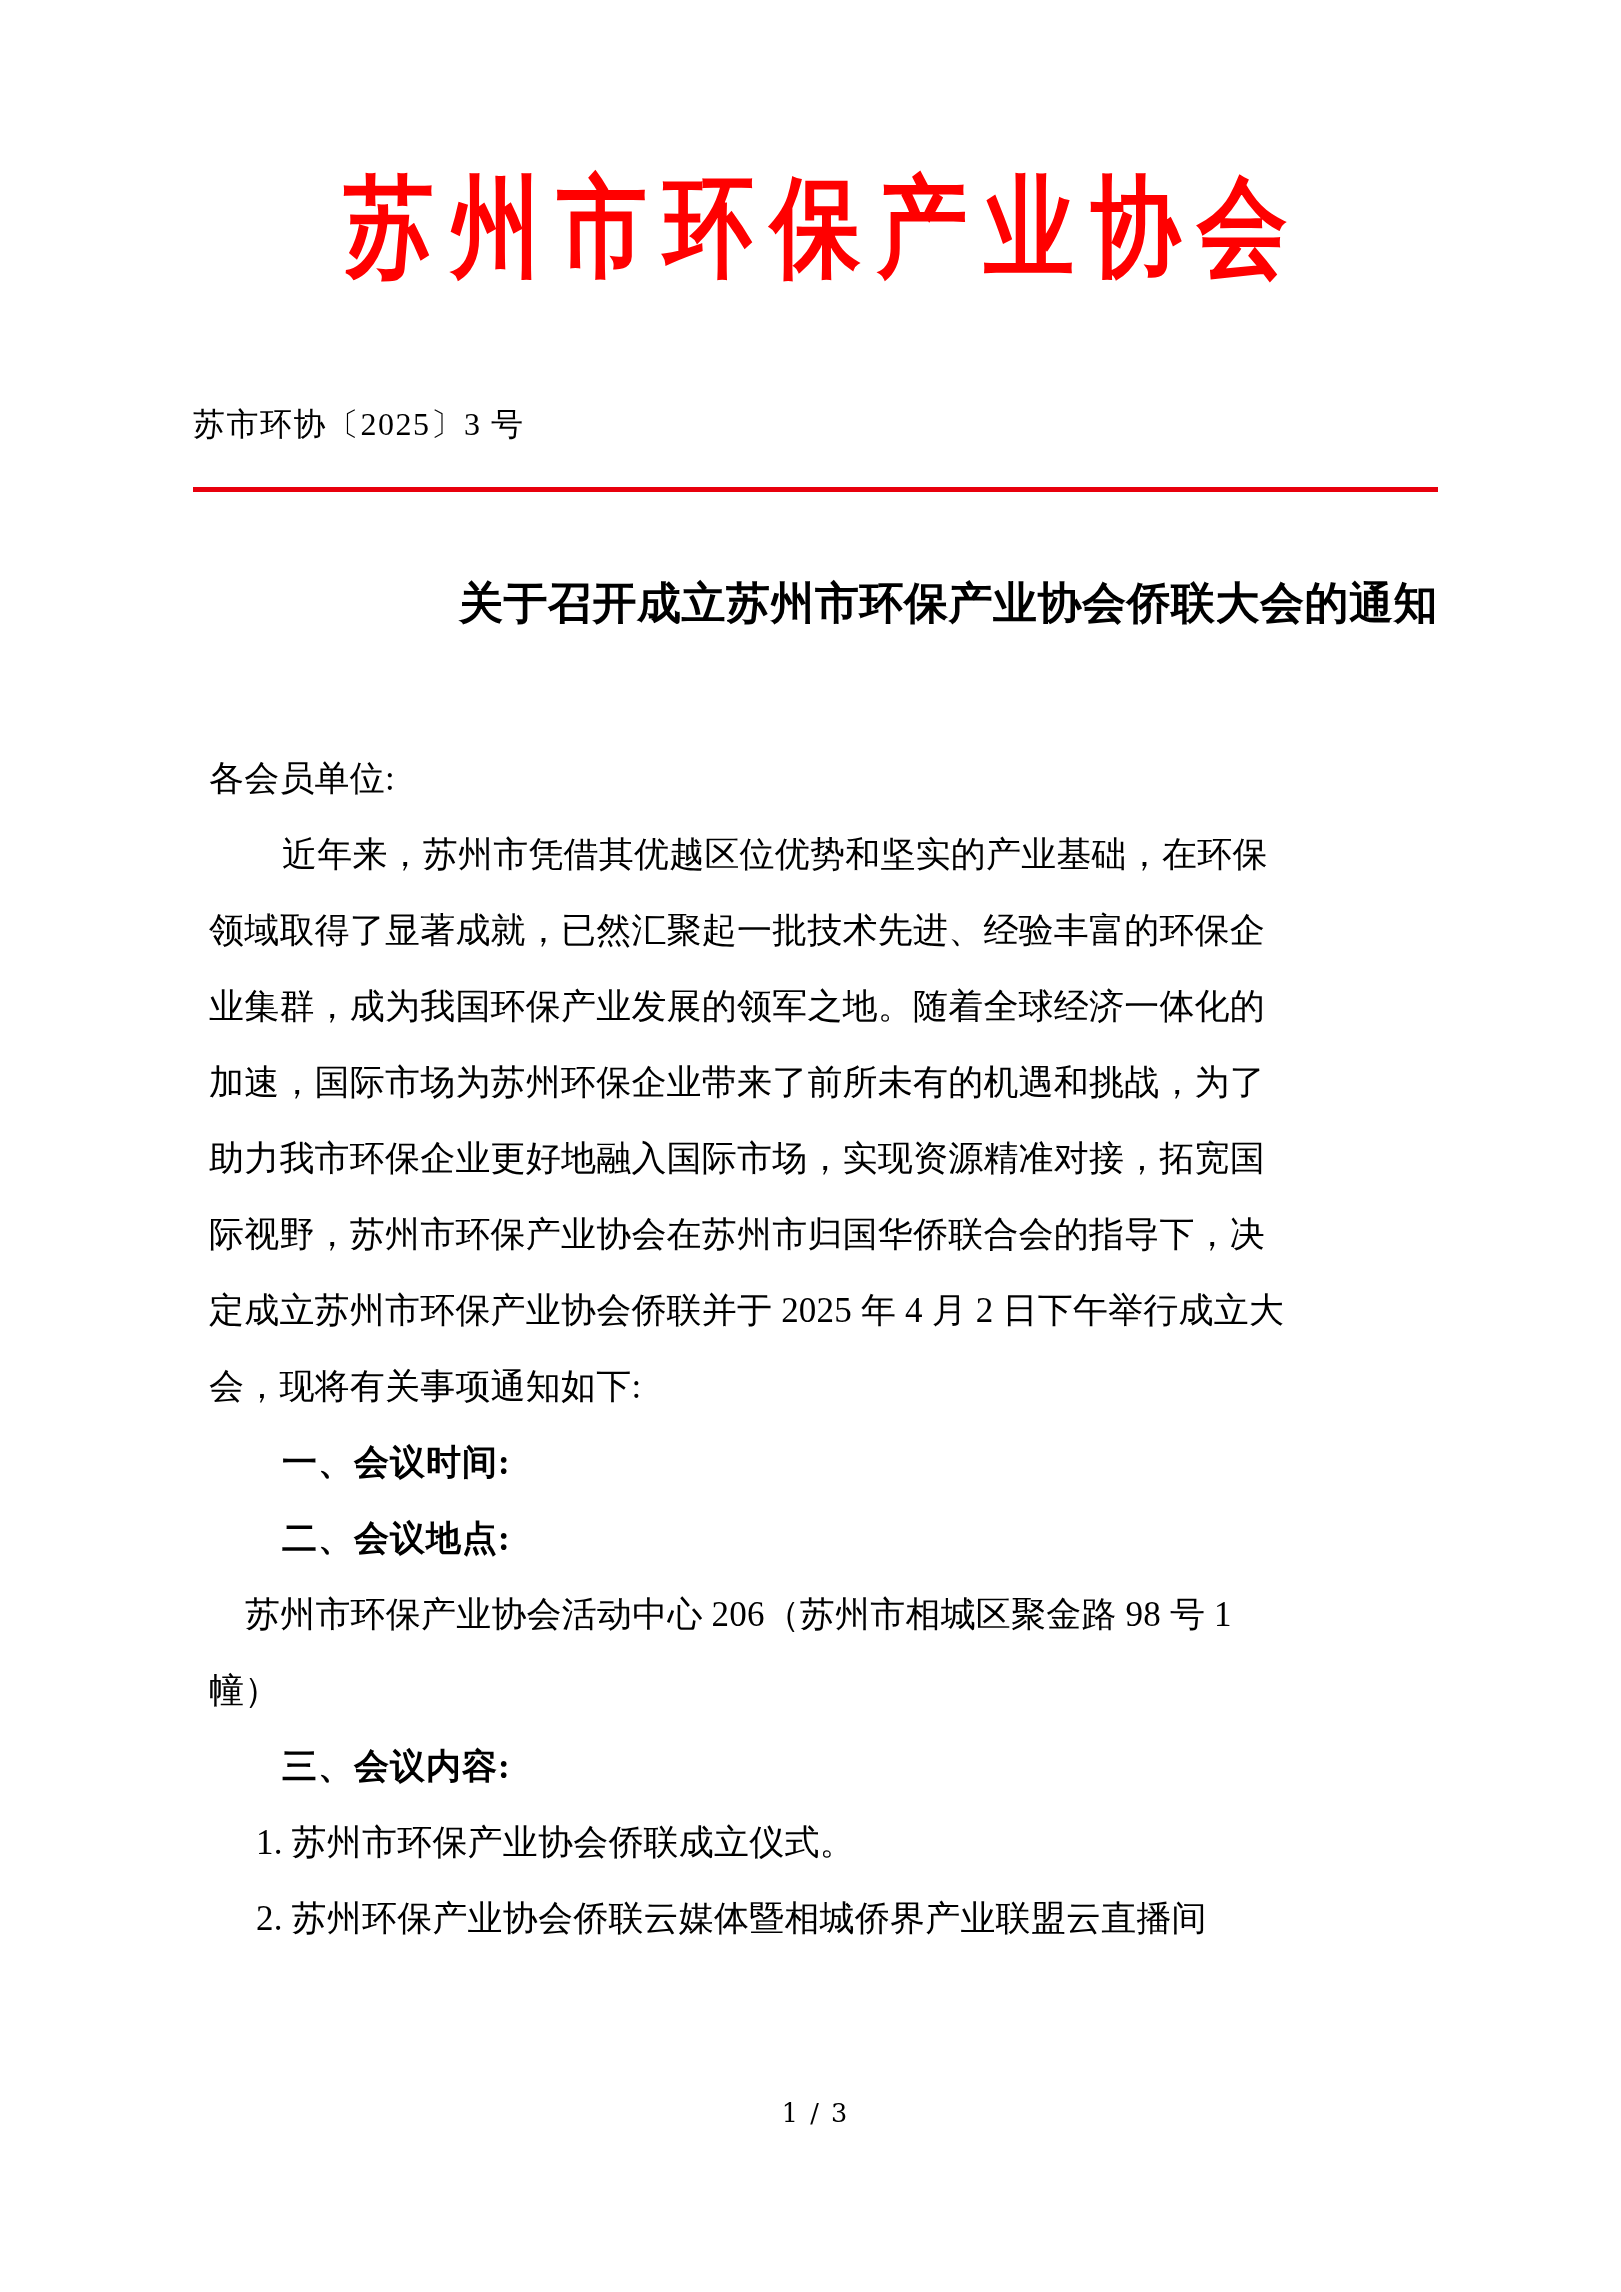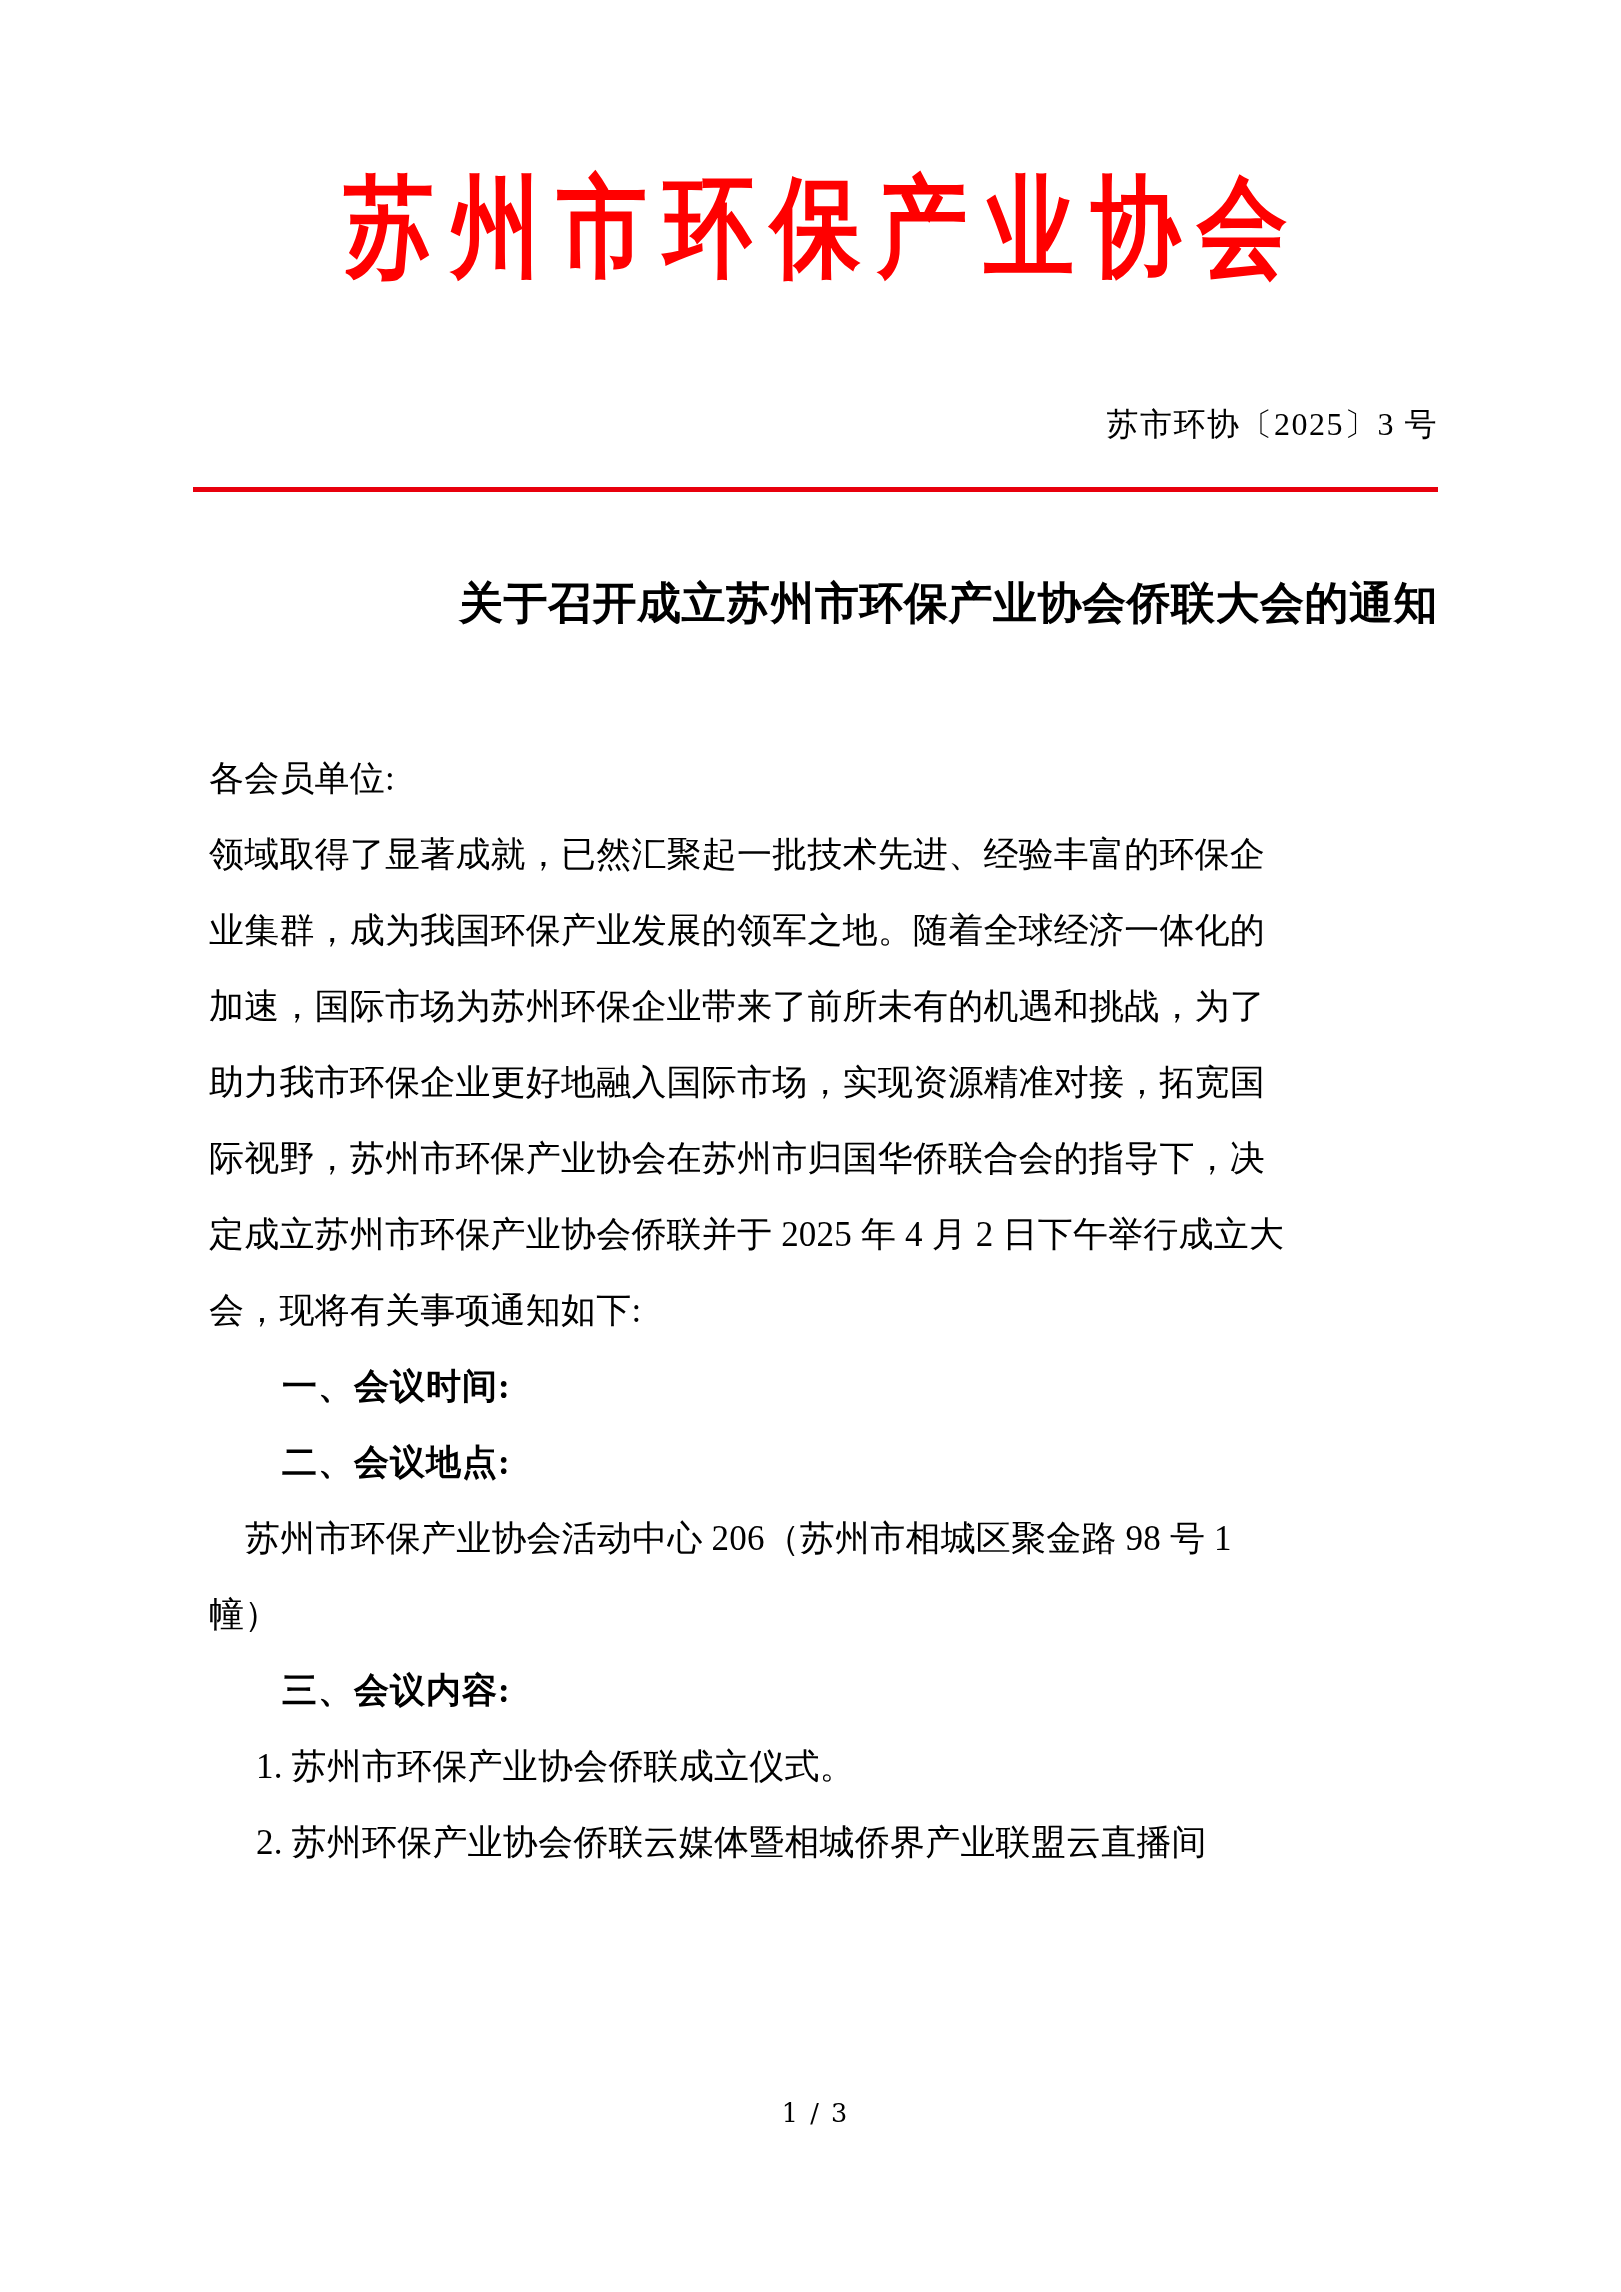--- a/index.html
+++ b/index.html
@@ -50,21 +50,21 @@
     transform: scaleY(1.22);
     transform-origin: center center;
   }
 
   
   .doc-number {
     position: absolute;
     left: 0;
     top: 402px;
     width: 1245px;
-    text-align: right;
+    text-align: left;
     font-size: 32px;
     line-height: 1.4;
     letter-spacing: 1.5px;
   }
 
   
   .red-rule {
     position: absolute;
     left: 0;
     top: 487px;
@@ -145,20 +145,21 @@
     <div class="doc-number">苏市环协〔2025〕3 号</div>
 
     <div class="red-rule"></div>
 
     <div class="doc-title">关于召开成立苏州市环保产业协会侨联大会的通知</div>
 
     <div class="body-area">
 
       <div class="line">各会员单位:</div>
 
+      <div class="line indent">近年来，苏州市凭借其优越区位优势和坚实的产业基础，在环保</div>
       <div class="line">领域取得了显著成就，已然汇聚起一批技术先进、经验丰富的环保企</div>
       <div class="line">业集群，成为我国环保产业发展的领军之地。随着全球经济一体化的</div>
       <div class="line">加速，国际市场为苏州环保企业带来了前所未有的机遇和挑战，为了</div>
       <div class="line">助力我市环保企业更好地融入国际市场，实现资源精准对接，拓宽国</div>
       <div class="line">际视野，苏州市环保产业协会在苏州市归国华侨联合会的指导下，决</div>
       <div class="line">定成立苏州市环保产业协会侨联并于 2025 年 4 月 2 日下午举行成立大</div>
       <div class="line">会，现将有关事项通知如下:</div>
 
       <div class="line bold">一、会议时间:</div>
 

